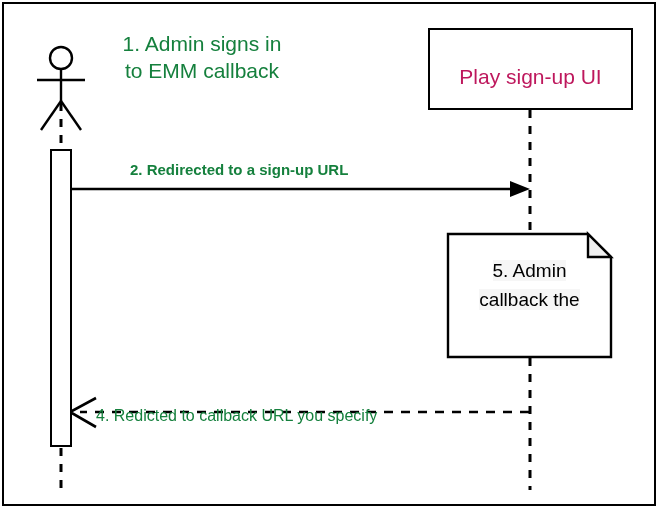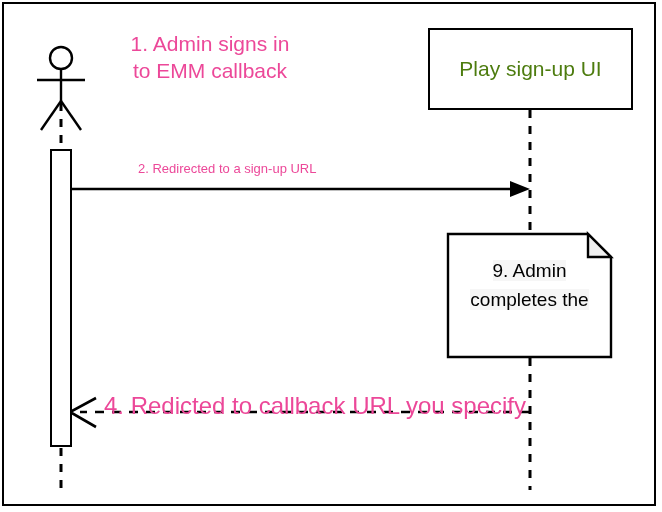--- a/index.html
+++ b/index.html
@@ -30,24 +30,23 @@
   svg.layer {
     position: absolute;
     left: 0;
     top: 0;
     width: 662px;
     height: 512px;
     overflow: visible;
   }
   .txt {
     position: absolute;
-    color: #ec4899;
+    color: #15803d;
     white-space: pre;
     line-height: 1.0;
-    margin-left: 8px;
   }
   
   #actor-caption {
     left: 97px;
     top: 30px;
     width: 210px;
     font-size: 21px;
     text-align: center;
     line-height: 27px;
   }
@@ -58,40 +57,41 @@
     top: 28px;
     width: 205px;
     height: 82px;
     border: 2px solid #000000;
     background: #ffffff;
     box-sizing: border-box;
   }
   #participant-label {
     position: absolute;
     left: 0;
-    top: 0;
+    top: 8px;
     width: 100%;
     height: 100%;
     display: flex;
     align-items: center;
     justify-content: center;
     font-size: 21px;
-    color: #4d7c0f;
+    color: #be185d;
     white-space: pre;
   }
   
   #msg1-label {
     left: 130px;
     top: 162px;
-    font-size: 13px;
+    font-size: 15px;
+    font-weight: bold;
   }
   #msg2-label {
     left: 96px;
-    top: 394px;
-    font-size: 24px;
+    top: 408px;
+    font-size: 16px;
     text-align: right;
   }
   
   #note-wrap {
     position: absolute;
     left: 447px;
     top: 233px;
     width: 165px;
     height: 125px;
   }
@@ -166,16 +166,16 @@
 
   <div id="participant-box">
     <div id="participant-label">Play sign-up UI</div>
   </div>
 
   <div class="txt" id="msg1-label">2. Redirected to a sign-up URL</div>
 
   <div class="txt" id="msg2-label">4. Redicted to callback URL you specify</div>
 
   <div id="note-wrap">
-    <div id="note-text"><span>9. Admin</span><br><span>completes the</span><br></div>
+    <div id="note-text"><span>5. Admin</span><br><span>callback the</span><br></div>
   </div>
 
 </div>
 
 </body></html>

